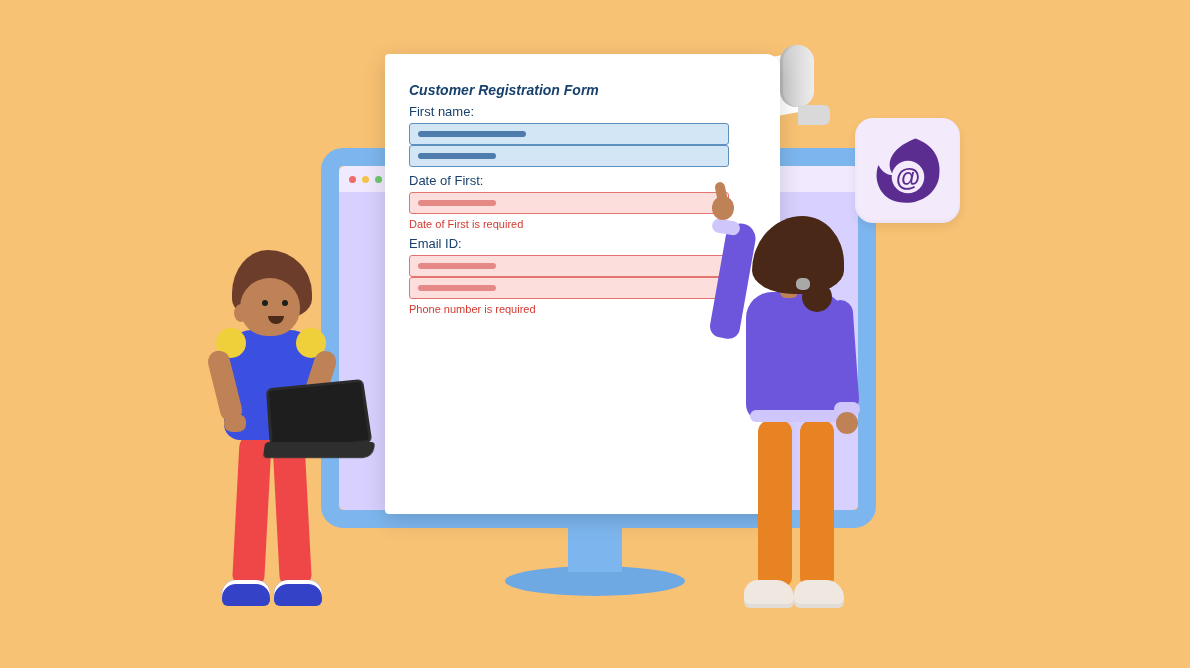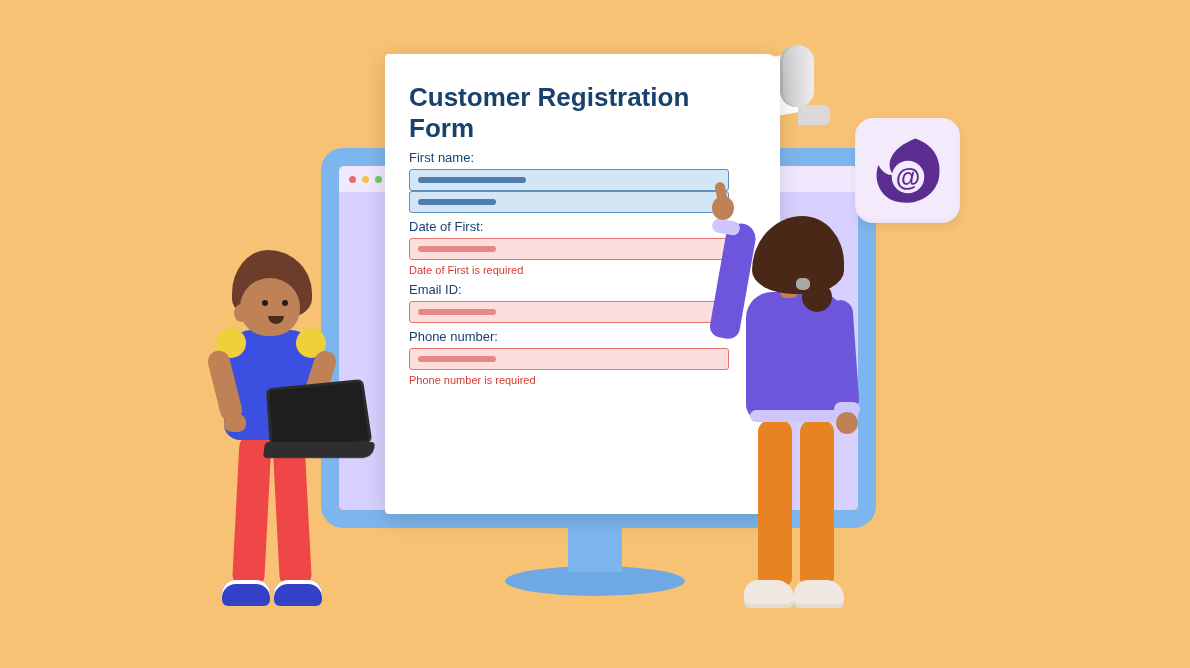--- a/index.html
+++ b/index.html
@@ -105,22 +105,23 @@
     position: absolute;
     top: 54px; left: 385px;
     width: 395px; height: 460px;
     background: #fff;
     border-radius: 4px 14px 4px 4px;
     box-shadow: 0 6px 22px rgba(0,0,0,.16);
     padding: 28px 28px 18px 24px;
   }
   .form-title {
     color: #19416d;
-    font-size: 26px;
+    font-size: 14px;
     font-weight: 700;
+    font-style: italic;
   }
   .fld-label {
     color: #19416d;
     font-size: 13px;
     margin-top: 6px;
     margin-bottom: 4px;
   }
   .fld {
     width: 320px;
     height: 22px;
@@ -400,21 +401,20 @@
       </div>
       <div class="fld-label">Date of First:</div>
       <div class="fld err">
         <div class="bar" style="width: 78px;"></div>
       </div>
       <div class="errmsg">Date of First is required</div>
       <div class="fld-label">Email ID:</div>
       <div class="fld err">
         <div class="bar" style="width: 78px;"></div>
       </div>
-      <div class="fld-label">Phone number:</div>
       <div class="fld err">
         <div class="bar" style="width: 78px;"></div>
       </div>
       <div class="errmsg">Phone number is required</div>
     </div>
 </div>
 
 <div class="char-left">
   <div class="cl-leg l"></div>
   <div class="cl-leg r"></div>

